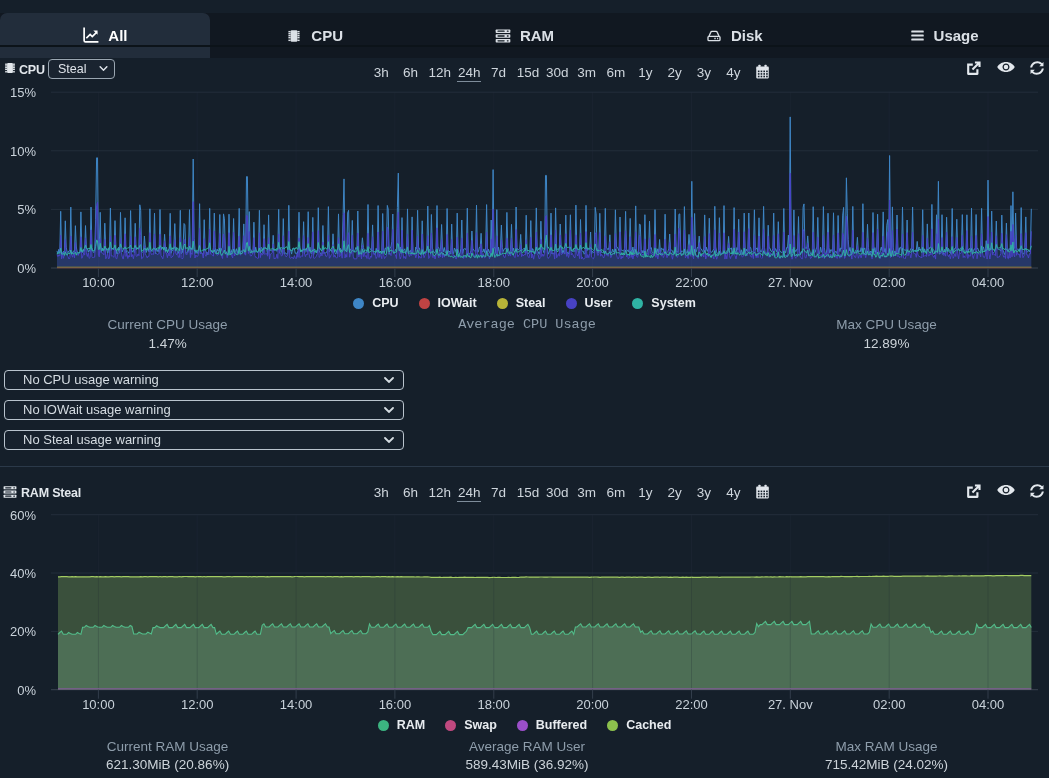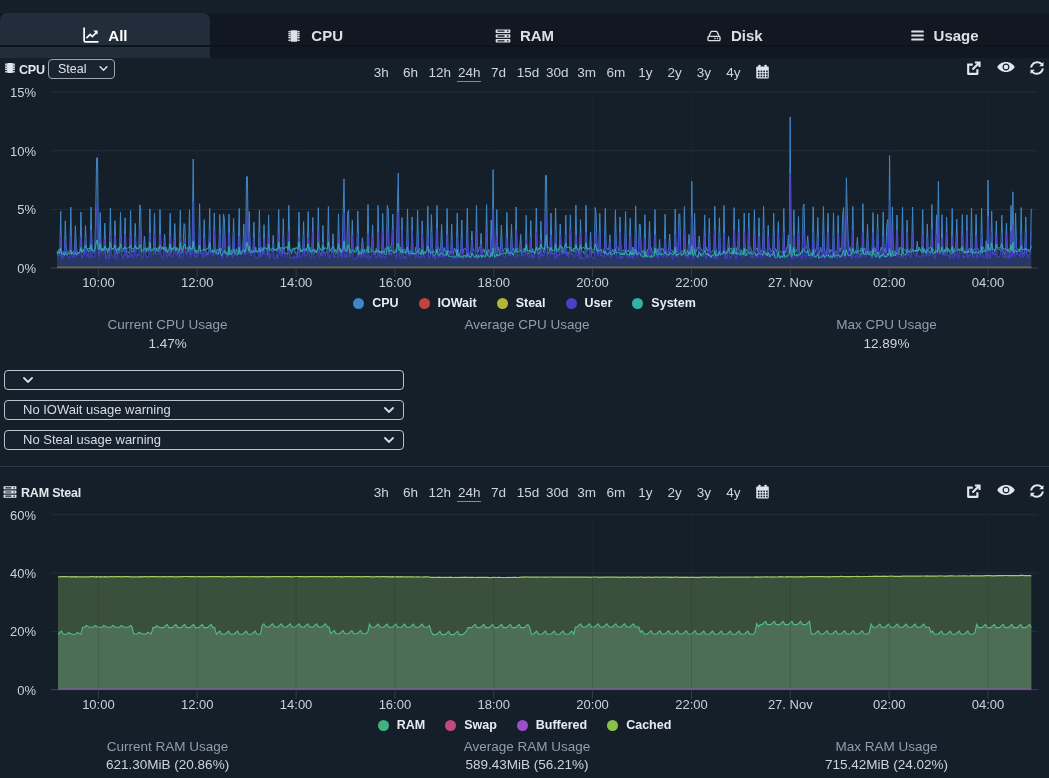--- a/index.html
+++ b/index.html
@@ -178,24 +178,25 @@
 <text x="790.3" y="287.0" text-anchor="middle" class="ax">27. Nov</text>
 <line x1="889.2" y1="268.0" x2="889.2" y2="277.0" stroke="#323d4b" stroke-width="1"></line>
 <text x="889.2" y="287.0" text-anchor="middle" class="ax">02:00</text>
 <line x1="988.0" y1="268.0" x2="988.0" y2="277.0" stroke="#323d4b" stroke-width="1"></line>
 <text x="988.0" y="287.0" text-anchor="middle" class="ax">04:00</text>
 </svg>
 
 <div style="position:absolute;left:0;top:297px;width:1049px;text-align:center;font-size:12.5px;font-weight:bold;color:#e8ecf0;line-height:13px;"><span style="display:inline-flex;align-items:center;margin:0 10px;"><span style="width:11px;height:11px;border-radius:50%;background:#3e86c6;margin-right:8px;"></span>CPU</span><span style="display:inline-flex;align-items:center;margin:0 10px;"><span style="width:11px;height:11px;border-radius:50%;background:#c04343;margin-right:8px;"></span>IOWait</span><span style="display:inline-flex;align-items:center;margin:0 10px;"><span style="width:11px;height:11px;border-radius:50%;background:#b8b438;margin-right:8px;"></span>Steal</span><span style="display:inline-flex;align-items:center;margin:0 10px;"><span style="width:11px;height:11px;border-radius:50%;background:#4742c4;margin-right:8px;"></span>User</span><span style="display:inline-flex;align-items:center;margin:0 10px;"><span style="width:11px;height:11px;border-radius:50%;background:#2fb3a4;margin-right:8px;"></span>System</span></div>
 <div style="position:absolute;left:-12.400000000000006px;top:317px;width:360px;text-align:center;font-size:13.5px;color:#8e9dab;">Current CPU Usage</div>
     <div style="position:absolute;left:-12.400000000000006px;top:335.5px;width:360px;text-align:center;font-size:13.5px;color:#ccd3d9;">1.47%</div>
-    <div style="position:absolute;left:347px;top:317px;width:360px;text-align:center;font-size:13.5px;color:#8e9dab;">Average CPU Usage</div>
+    <div style="position:absolute;left:347px;top:317px;width:360px;text-align:center;font-size:13.5px;color:#8e9dab;font-family:Liberation Mono, monospace;">Average CPU Usage</div>
     <div style="position:absolute;left:706.5px;top:317px;width:360px;text-align:center;font-size:13.5px;color:#8e9dab;">Max CPU Usage</div>
     <div style="position:absolute;left:706.5px;top:335.5px;width:360px;text-align:center;font-size:13.5px;color:#ccd3d9;">12.89%</div>
 <div style="position:absolute;left:4px;top:370px;width:400px;height:20px;box-sizing:border-box;border:1px solid #b9c3cd;border-radius:4px;background:#17212d;color:#d5dce2;font-size:13px;display:flex;align-items:center;padding:0 9px 1px 18px;">
+      <span style="flex:1">No CPU usage warning</span>
       <svg width="10" height="6" viewBox="0 0 10 6" fill="none" stroke="#d5dce2" stroke-width="1.8" stroke-linecap="round">
         <path d="M1 1l4 4 4-4"></path>
       </svg>
     </div>
 <div style="position:absolute;left:4px;top:430px;width:400px;height:20px;box-sizing:border-box;border:1px solid #b9c3cd;border-radius:4px;background:#17212d;color:#d5dce2;font-size:13px;display:flex;align-items:center;padding:0 9px 1px 18px;">
       <span style="flex:1">No Steal usage warning</span>
       <svg width="10" height="6" viewBox="0 0 10 6" fill="none" stroke="#d5dce2" stroke-width="1.8" stroke-linecap="round">
         <path d="M1 1l4 4 4-4"></path>
       </svg>
     </div>
@@ -312,16 +313,16 @@
 <text x="790.3" y="708.7" text-anchor="middle" class="ax">27. Nov</text>
 <line x1="889.2" y1="689.7" x2="889.2" y2="698.7" stroke="#323d4b" stroke-width="1"></line>
 <text x="889.2" y="708.7" text-anchor="middle" class="ax">02:00</text>
 <line x1="988.0" y1="689.7" x2="988.0" y2="698.7" stroke="#323d4b" stroke-width="1"></line>
 <text x="988.0" y="708.7" text-anchor="middle" class="ax">04:00</text>
 </svg>
 
 <div style="position:absolute;left:0;top:718.5px;width:1049px;text-align:center;font-size:12.5px;font-weight:bold;color:#e8ecf0;line-height:13px;"><span style="display:inline-flex;align-items:center;margin:0 10px;"><span style="width:11px;height:11px;border-radius:50%;background:#3cb380;margin-right:8px;"></span>RAM</span><span style="display:inline-flex;align-items:center;margin:0 10px;"><span style="width:11px;height:11px;border-radius:50%;background:#c0497f;margin-right:8px;"></span>Swap</span><span style="display:inline-flex;align-items:center;margin:0 10px;"><span style="width:11px;height:11px;border-radius:50%;background:#9b4fc9;margin-right:8px;"></span>Buffered</span><span style="display:inline-flex;align-items:center;margin:0 10px;"><span style="width:11px;height:11px;border-radius:50%;background:#8cc04d;margin-right:8px;"></span>Cached</span></div>
 <div style="position:absolute;left:-12.400000000000006px;top:738.5px;width:360px;text-align:center;font-size:13.5px;color:#8e9dab;">Current RAM Usage</div>
     <div style="position:absolute;left:-12.400000000000006px;top:757px;width:360px;text-align:center;font-size:13.5px;color:#ccd3d9;">621.30MiB (20.86%)</div>
-    <div style="position:absolute;left:347px;top:738.5px;width:360px;text-align:center;font-size:13.5px;color:#8e9dab;">Average RAM Usage</div>
-    <div style="position:absolute;left:347px;top:757px;width:360px;text-align:center;font-size:13.5px;color:#ccd3d9;">589.43MiB (56.21%)</div>
+    <div style="position:absolute;left:347px;top:738.5px;width:360px;text-align:center;font-size:13.5px;color:#8e9dab;">Average RAM User</div>
+    <div style="position:absolute;left:347px;top:757px;width:360px;text-align:center;font-size:13.5px;color:#ccd3d9;">589.43MiB (36.92%)</div>
     <div style="position:absolute;left:706.5px;top:738.5px;width:360px;text-align:center;font-size:13.5px;color:#8e9dab;">Max RAM Usage</div>
     <div style="position:absolute;left:706.5px;top:757px;width:360px;text-align:center;font-size:13.5px;color:#ccd3d9;">715.42MiB (24.02%)</div>
 </div>
 </body></html>

